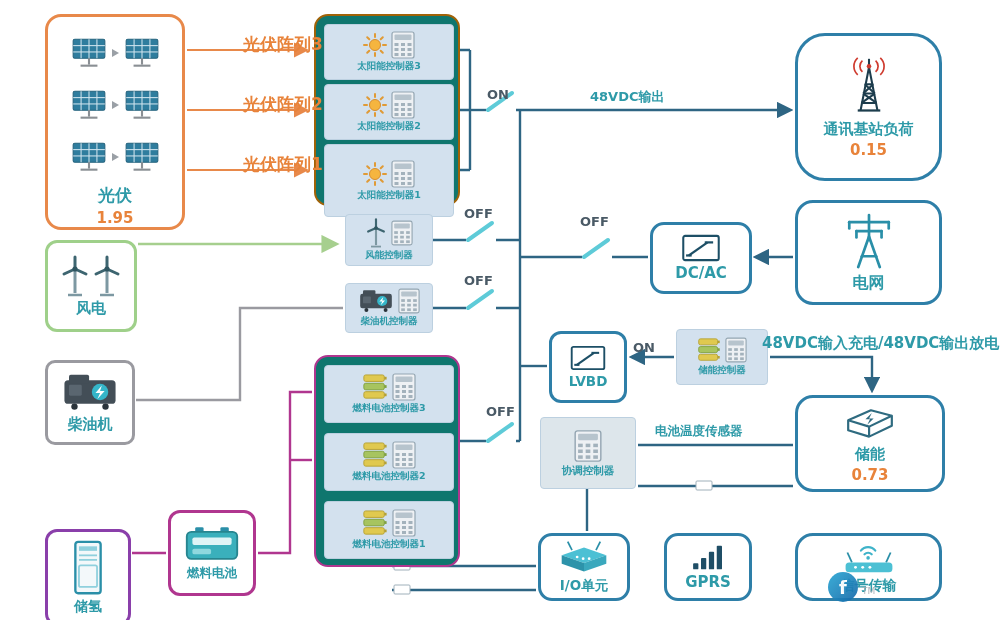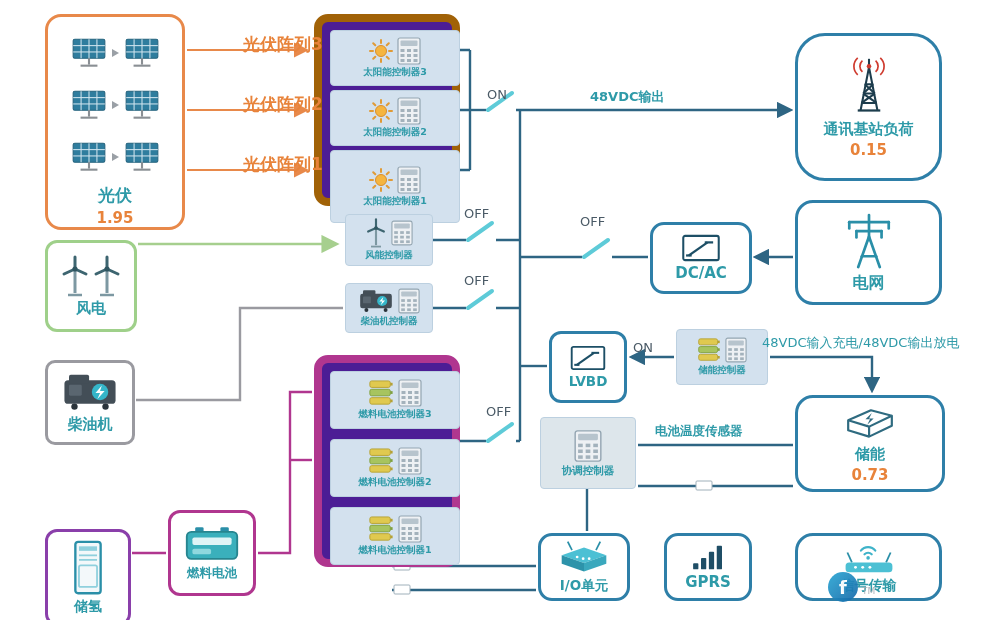--- a/index.html
+++ b/index.html
@@ -1,32 +1,32 @@
 <!DOCTYPE html>
 <html><head>
 <meta charset="utf-8">
 <style>
   *{margin:0;padding:0;box-sizing:border-box}
   body{font-family:"DejaVu Sans","Liberation Sans",sans-serif;background:#fff}
   .canvas{position:relative;width:1000px;height:620px;background:#fff;overflow:hidden}
   .wires{position:absolute;left:0;top:0;width:1000px;height:620px;z-index:1}
   .box{position:absolute;background:#fff;border:3px solid #2E7FA8;border-radius:16px;
        display:flex;flex-direction:column;align-items:center;justify-content:center;gap:2px;z-index:2}
-  .panel-box{position:absolute;background:#4c1d95;border:8px solid #a16207;border-radius:14px;z-index:2}
+  .panel-box{position:absolute;background:#0f766e;border:2px solid #a16207;border-radius:14px;z-index:2}
   .ctl-item{position:absolute;background:#d3e1ee;border:1px solid #bcd0e0;border-radius:4px;
        display:flex;flex-direction:column;align-items:center;justify-content:center;gap:1px;z-index:2}
   .ctl-icons{display:flex;align-items:center;gap:4px}
   .ctl-label{font-size:9.5px;color:#2E9AA8;font-weight:bold;white-space:nowrap}
   .box-label{font-weight:bold;font-size:15px;color:#2E9AA8;white-space:nowrap}
   .box-value{font-weight:bold;font-size:15px;color:#E8833A}
   .lbl{position:absolute;z-index:3;white-space:nowrap}
-  .sw-label{font-size:13px;font-weight:normal;color:#4a5a66}
+  .sw-label{font-size:13px;font-weight:bold;color:#4a5a66}
   .arr-label{font-size:17px;color:#E8833A;font-weight:bold}
   .wire-label{font-size:13px;font-weight:bold;color:#2E9AA8}
-  .charge-label{font-size:13px;font-weight:normal;color:#2E9AA8}
+  .charge-label{font-size:15px;font-weight:bold;color:#2E9AA8}
   .temp-label{font-size:12.5px;font-weight:bold;color:#2E9AA8}
   .pv-row{display:flex;align-items:center;gap:4px;height:58px}
   .mini-arrow{width:0;height:0;border-left:7px solid #9aa0a6;border-top:4px solid transparent;border-bottom:4px solid transparent}
   .watermark{position:absolute;left:828px;top:572px;display:flex;align-items:center;gap:4px;z-index:4;opacity:.92}
   .wm-logo{width:30px;height:30px;border-radius:50%;background:linear-gradient(135deg,#2aa7d4,#1668a8);
        color:#fff;font-weight:bold;display:flex;align-items:center;justify-content:center;font-size:18px}
   .wm-text{font-size:23px;font-weight:bold;color:#a9afb5;letter-spacing:1px}
   .wm-tm{font-size:9px;color:#a9afb5;align-self:flex-start;margin-top:14px}
 </style>
 </head>

